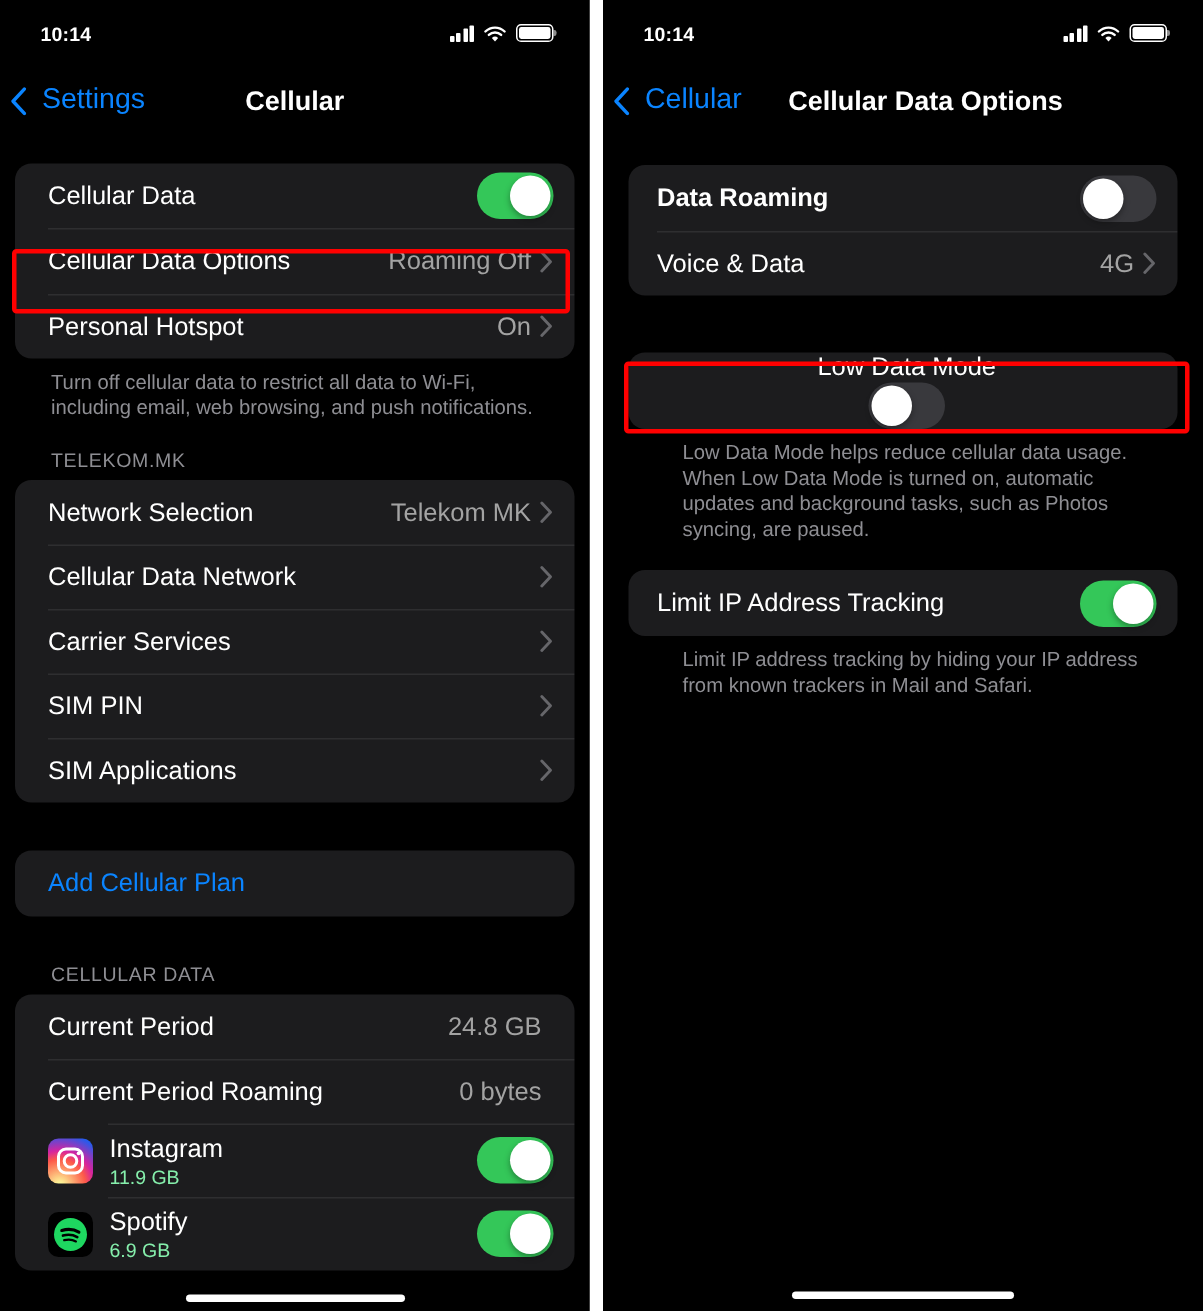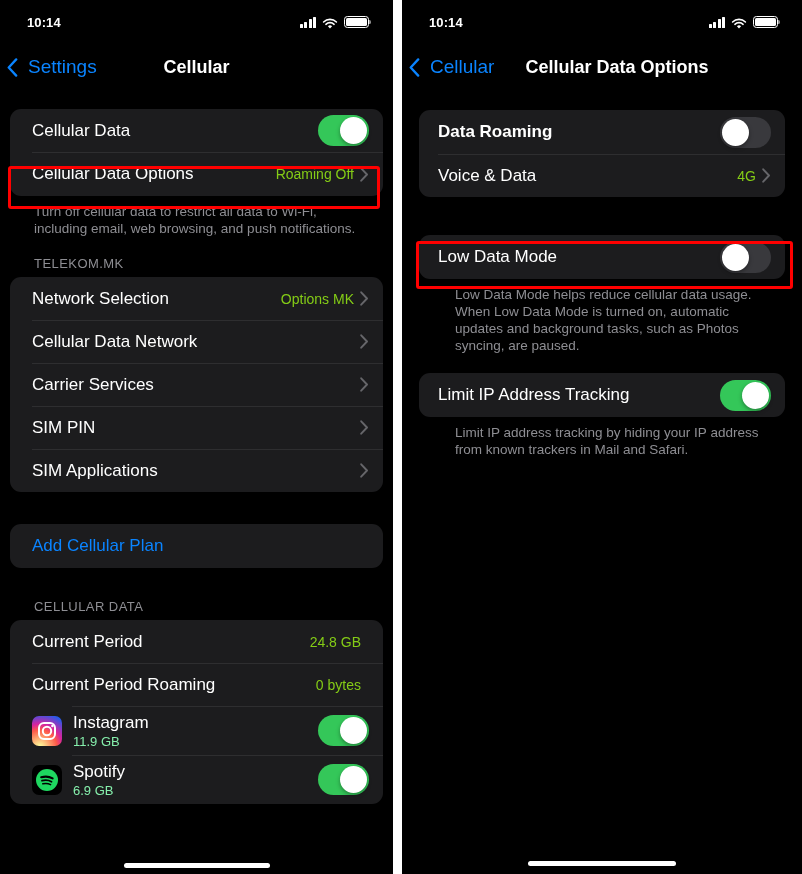--- a/index.html
+++ b/index.html
@@ -102,21 +102,21 @@
   .row + .row::before{
     content:""; position:absolute; left:22px; right:0; top:0;
     height:1px; background:#2e2e30;
   }
   .panel.right .row + .row::before{ left:19px; }
   .row .label{
     color:#fff; font-size:17px; flex:1 1 auto;
     white-space:nowrap;
   }
   .row .value{
-    color:#84cc16; font-size:14px; margin-right:6px;
+    color:#a3a3a3; font-size:17px; margin-right:6px;
     white-space:nowrap;
   }
   .chev{
     width:9px; height:15px; flex:0 0 auto; opacity:.65;
   }
   .row.link .label{ color:#0a84ff; }
 
   
   .toggle{
     width:51px; height:31px; border-radius:16px;
@@ -239,32 +239,41 @@
         <div class="row" style="min-height:44px;">
           <span class="label">Cellular Data Options</span>
           <span class="value">Roaming Off</span>
           <span class="chev">
             <svg viewBox="0 0 9 15" width="9" height="15">
                 <path d="M1.2 1.3 7 7.5l-5.8 6.2" stroke="#8e8e93" stroke-width="1.9" fill="none" stroke-linecap="round" stroke-linejoin="round"></path>
               </svg>
           </span>
         </div>
 
+        <div class="row">
+          <span class="label">Personal Hotspot</span>
+          <span class="value">On</span>
+          <span class="chev">
+            <svg viewBox="0 0 9 15" width="9" height="15">
+                <path d="M1.2 1.3 7 7.5l-5.8 6.2" stroke="#8e8e93" stroke-width="1.9" fill="none" stroke-linecap="round" stroke-linejoin="round"></path>
+              </svg>
+          </span>
+        </div>
 
       </div>
       <div class="footnote">Turn off cellular data to restrict all data to Wi-Fi, including email, web browsing, and push notifications.</div>
     </div>
 
     <div class="group" style="margin-top:19px;">
       <div class="grouphdr">TELEKOM.MK</div>
       <div class="card">
 
         <div class="row">
           <span class="label">Network Selection</span>
-          <span class="value">Options MK</span>
+          <span class="value">Telekom MK</span>
           <span class="chev">
             <svg viewBox="0 0 9 15" width="9" height="15">
                 <path d="M1.2 1.3 7 7.5l-5.8 6.2" stroke="#8e8e93" stroke-width="1.9" fill="none" stroke-linecap="round" stroke-linejoin="round"></path>
               </svg>
           </span>
         </div>
 
         <div class="row">
           <span class="label">Cellular Data Network</span>
           <span class="chev">
@@ -425,21 +434,21 @@
                 <path d="M1.2 1.3 7 7.5l-5.8 6.2" stroke="#8e8e93" stroke-width="1.9" fill="none" stroke-linecap="round" stroke-linejoin="round"></path>
               </svg>
           </span>
         </div>
 
       </div>
     </div>
 
     <div class="group" style="margin-top:38px;">
       <div class="card">
-        <div class="row" style="min-height:44px;">
+        <div class="row" style="min-height:44px;flex-direction:column;">
           <span class="label">Low Data Mode</span>
           <span class="toggle off">
               <span class="knob"></span>
             </span>
         </div>
       </div>
       <div class="footnote">Low Data Mode helps reduce cellular data usage. When Low Data Mode is turned on, automatic updates and background tasks, such as Photos syncing, are paused.</div>
     </div>
 
     <div class="group" style="margin-top:19px;">

